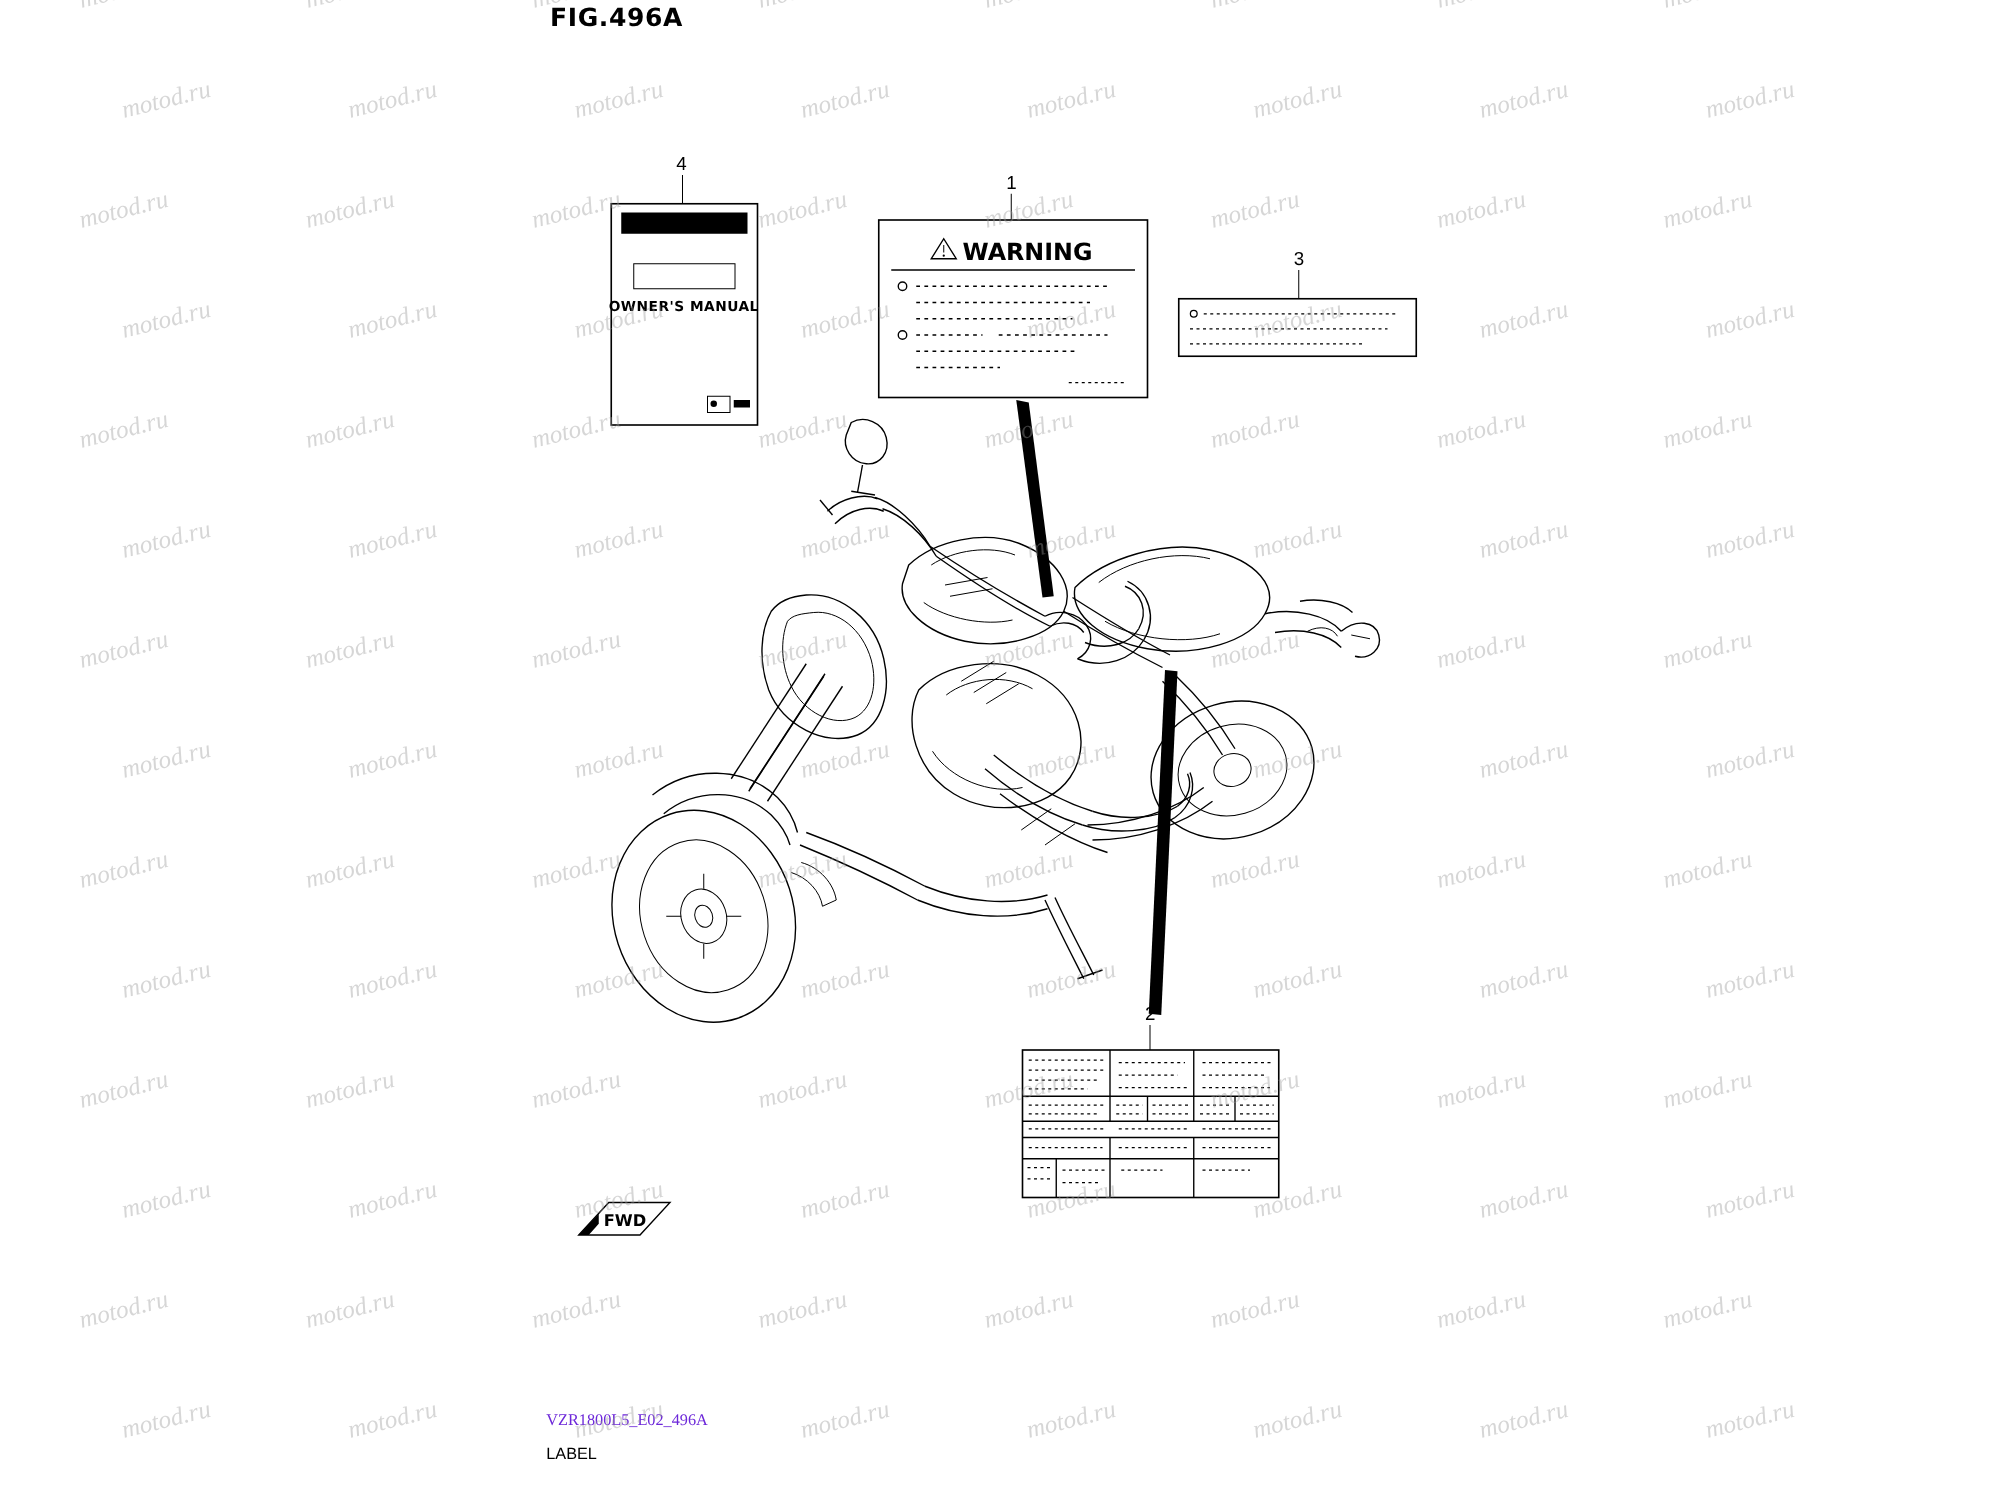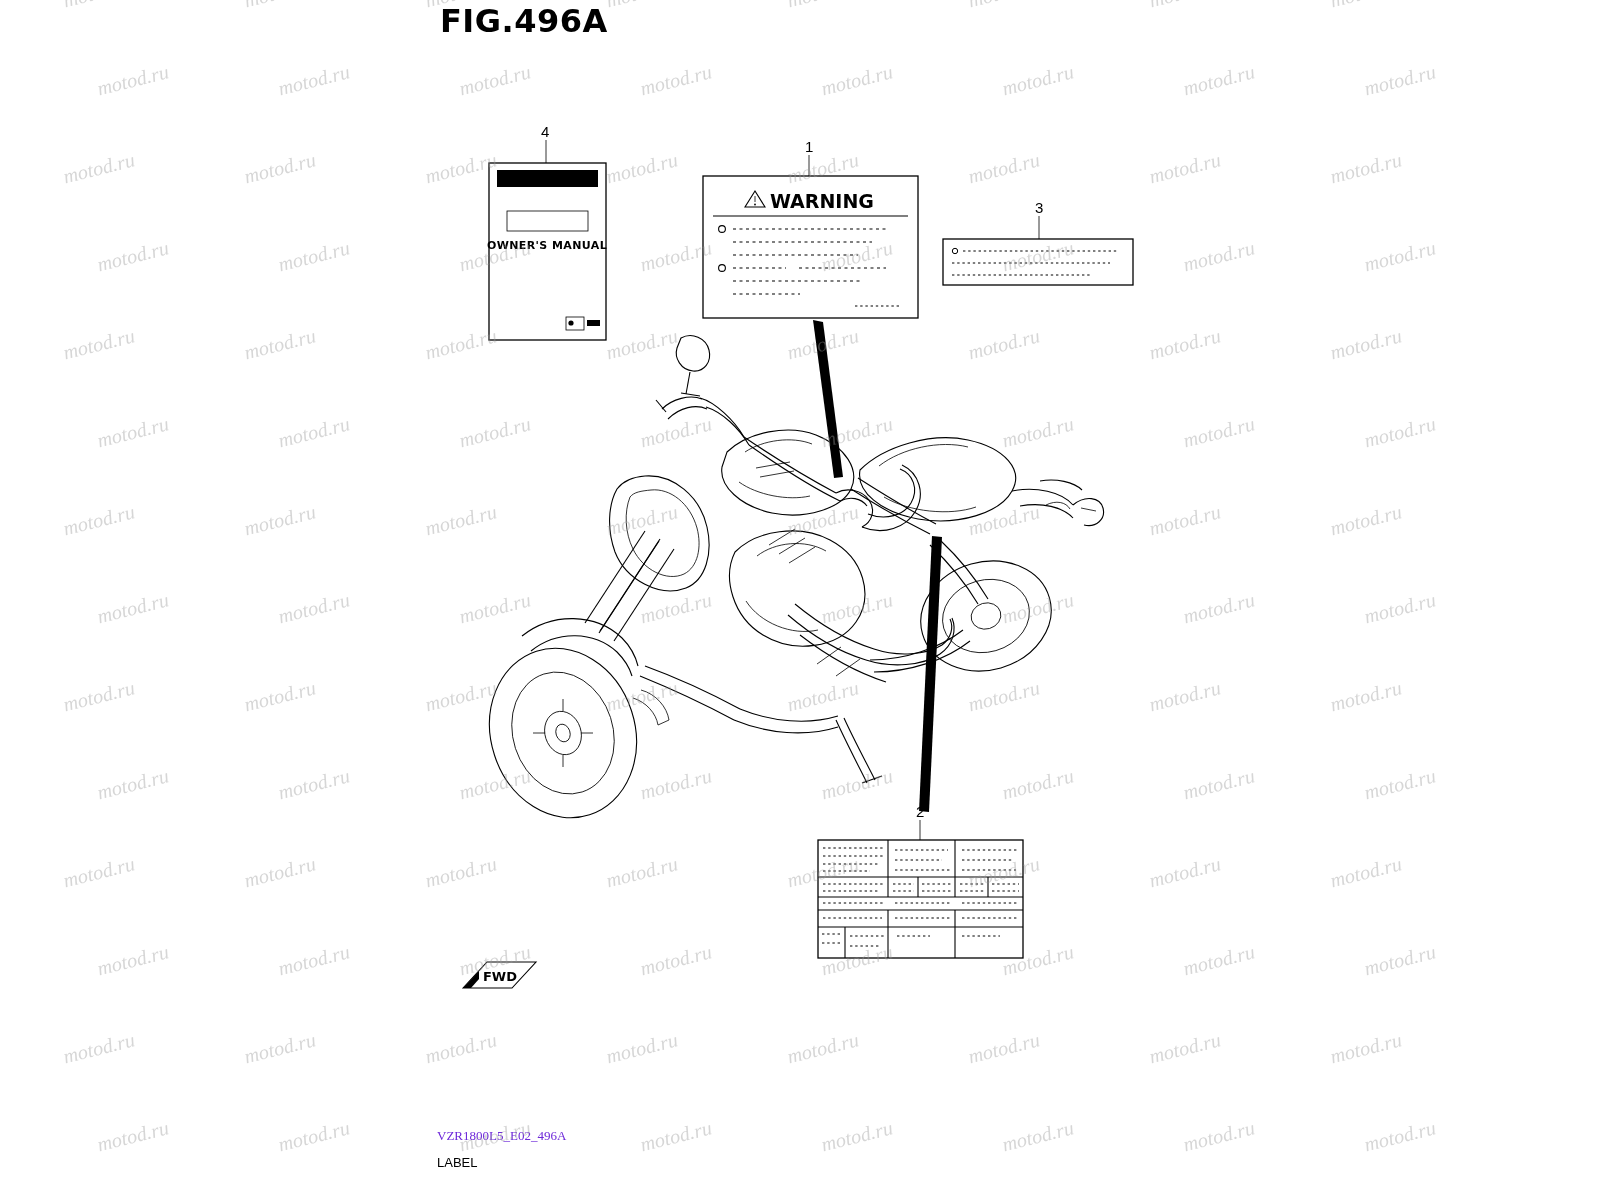--- a/index.html
+++ b/index.html
@@ -37,21 +37,21 @@
     transform: rotate(-14deg);
     transform-origin: left top;
   }
   
   #fig-title {
     position: absolute;
     left: 440px;
     top: 2px;
     font-family: "DejaVu Sans", sans-serif;
     font-weight: bold;
-    font-size: 32px;
+    font-size: 20px;
     letter-spacing: 0.5px;
     color: #000;
     z-index: 3;
   }
   
   #footer-code {
     position: absolute;
     left: 437px;
     top: 1128px;
     font-family: Liberation Serif, serif;

